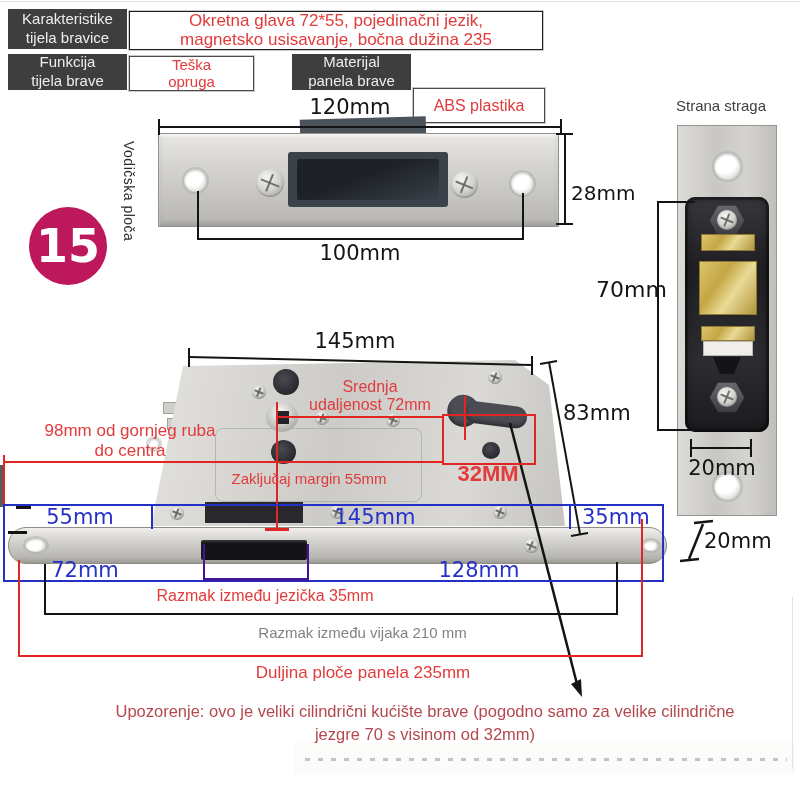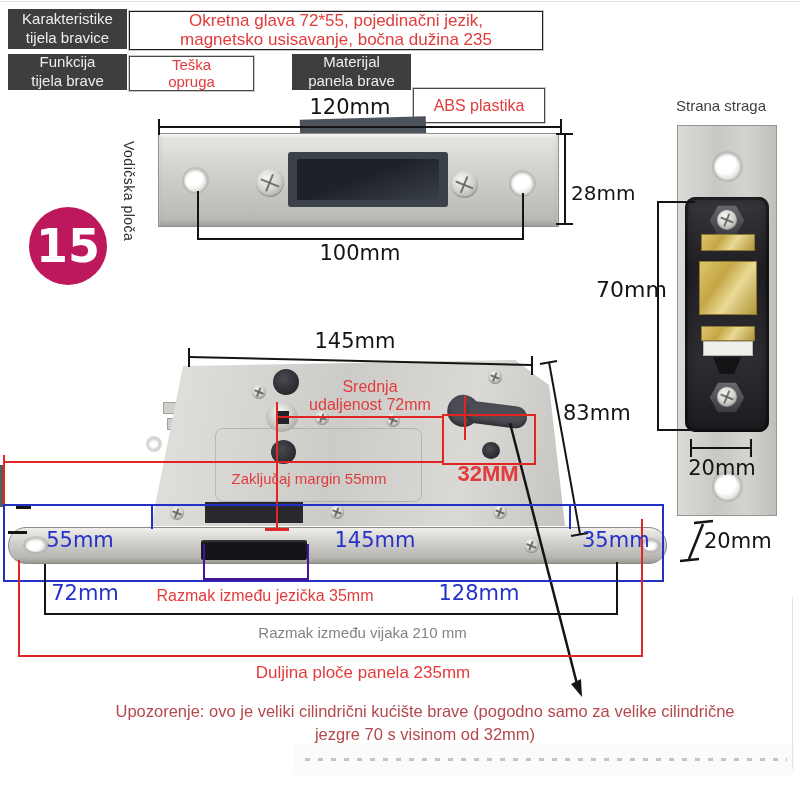--- a/index.html
+++ b/index.html
@@ -6,21 +6,21 @@
   #stage{position:relative;width:800px;height:800px;background:#ffffff;overflow:hidden;
          font-family:"Liberation Sans",sans-serif;}
   .abs{position:absolute;}
   .flexc{display:flex;align-items:center;justify-content:center;text-align:center;}
   .pre{white-space:pre-line;}
   
   .hdr{background:#3e3e3e;color:#ededed;font-size:15px;line-height:1.25;}
   .val{border:1px solid #4a4a4a;outline:1px solid #c9c9c9;color:#e23b3b;background:#fff;}
   
   .dim{font-family:"DejaVu Sans",sans-serif;color:#141414;text-align:center;}
-  .blue{color:#2531c8;margin-top:23px;}
+  .blue{color:#2531c8;}
   .redtxt{color:#e23b3b;}
   .graytxt{color:#828282;}
   
   .ln{background:#141414;}
   .rln{background:#e02525;}
   .bln{background:#2330c5;}
   .pln{background:#41169b;}
   
   .metal{background:linear-gradient(180deg,#e8e7e3 0%,#d2d1cd 40%,#bbbab6 90%);border:1px solid #908f89;}
   .holeW{border-radius:50%;background:radial-gradient(circle at 40% 35%,#ffffff 0 45%,#e2e2de 70%,#bdbdb9);
@@ -204,20 +204,22 @@
   <div class="abs rln" style="left:3px;top:461px;width:440px;height:2px;z-index:50;"></div>
   <div class="abs rln" style="left:3px;top:455px;width:2px;height:52px;z-index:50;"></div>
   <div class="abs rln" style="left:276px;top:402px;width:2px;height:128px;z-index:50;"></div>
   <div class="abs rln" style="left:265px;top:528px;width:24px;height:3px;z-index:50;"></div>
   <div class="abs rln" style="left:277px;top:416px;width:167px;height:2px;z-index:50;"></div>
   <div class="abs rln" style="left:464px;top:396px;width:2px;height:44px;z-index:50;"></div>
   <div class="abs" style="left:442px;top:414px;width:90px;height:47px;border:2px solid #e02525;z-index:50;"></div>
 
   <div class="abs redtxt pre" style="left:300px;top:378px;width:140px;font-size:16px;line-height:1.15;text-align:center;z-index:51;">Srednja
 udaljenost 72mm</div>
+  <div class="abs redtxt pre" style="left:35px;top:421px;width:190px;font-size:17px;line-height:1.2;text-align:center;z-index:51;">98mm od gornjeg ruba
+do centra</div>
   <div class="abs redtxt" style="left:228px;top:470px;width:162px;font-size:15px;text-align:center;z-index:51;">Zaključaj margin 55mm</div>
   <div class="abs redtxt" style="left:450px;top:461px;width:76px;font-size:22px;font-weight:bold;text-align:center;z-index:51;">32MM</div>
   <div class="abs dim" style="left:310px;top:329px;width:90px;font-size:21px;z-index:51;">145mm</div>
   <div class="abs dim" style="left:563px;top:401px;width:66px;font-size:21px;z-index:51;">83mm</div>
 
   <div class="abs bln" style="left:3px;top:504px;width:661px;height:2px;z-index:50;"></div>
   <div class="abs bln" style="left:3px;top:504px;width:2px;height:78px;z-index:50;"></div>
   <div class="abs bln" style="left:662px;top:504px;width:2px;height:78px;z-index:50;"></div>
   <div class="abs bln" style="left:3px;top:580px;width:661px;height:2px;z-index:50;"></div>
   <div class="abs bln" style="left:151px;top:504px;width:2px;height:25px;z-index:50;"></div>

